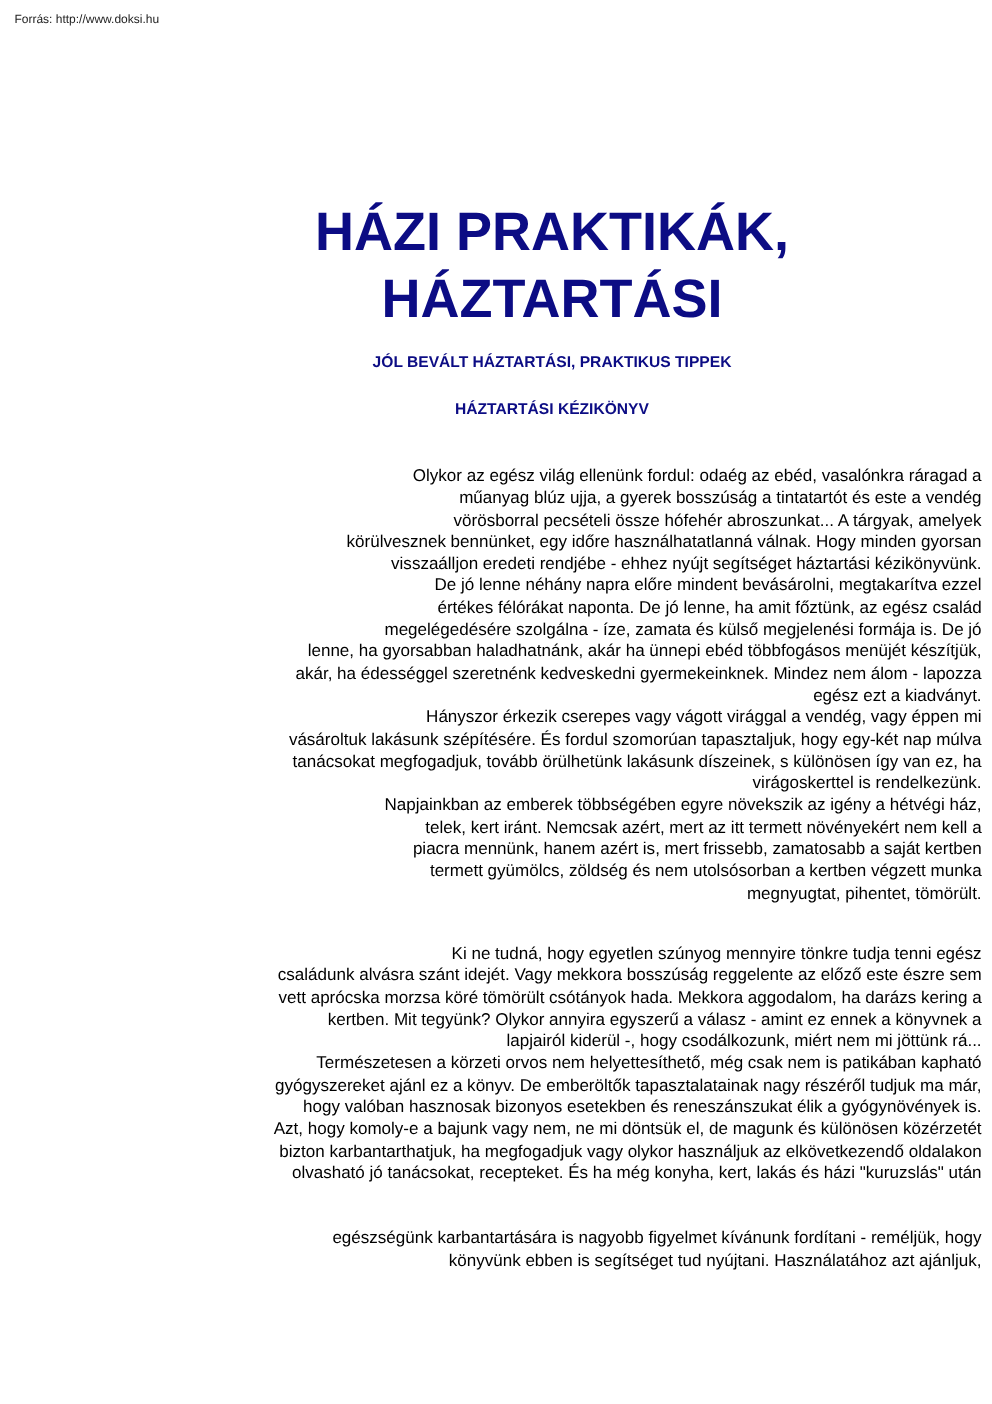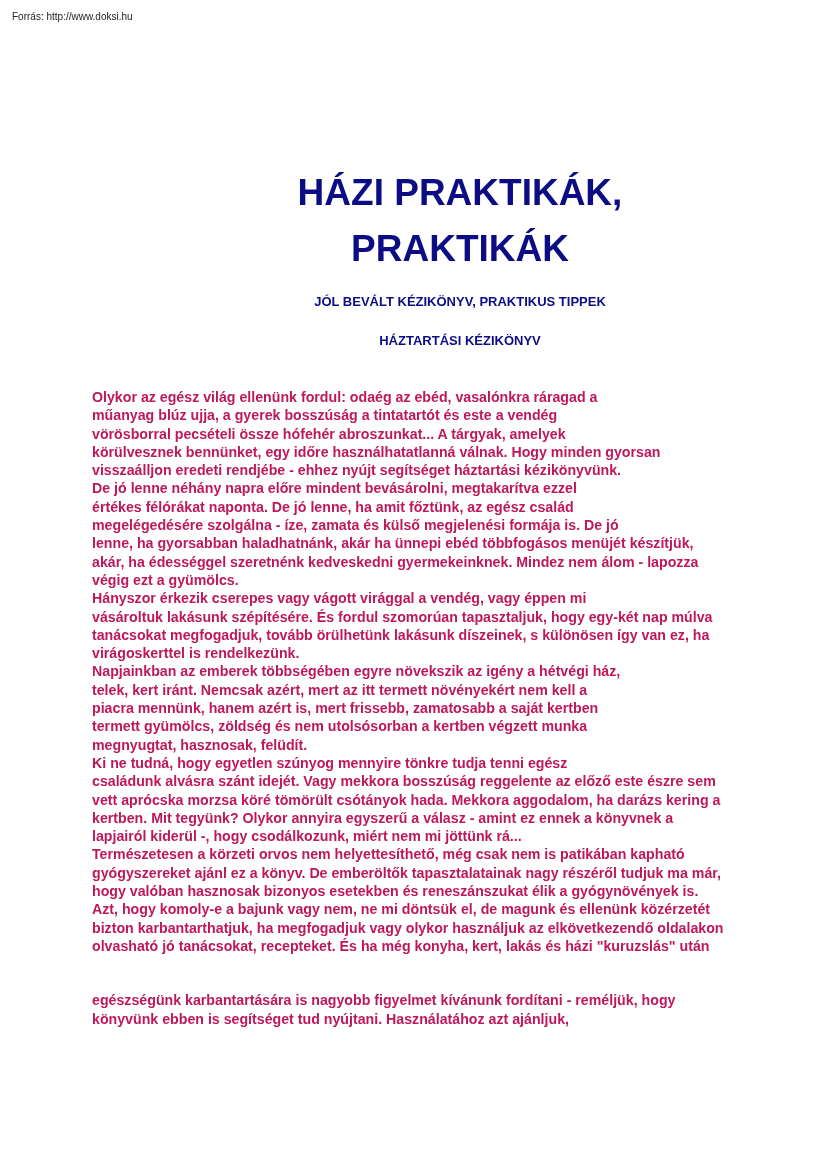--- a/index.html
+++ b/index.html
@@ -25,21 +25,21 @@
     .title-block {
       position: absolute;
       left: 230px;
       top: 165px;
       width: 460px;
       text-align: center;
       color: #0c0c84;
     }
     .title {
       font-weight: bold;
-      font-size: 37px;
+      font-size: 45px;
       line-height: 56px;
       margin: 0;
       letter-spacing: 0px;
     }
     .subtitle {
       position: absolute;
       left: 230px;
       width: 460px;
       text-align: center;
       font-weight: bold;
@@ -47,73 +47,73 @@
       color: #0c0c84;
       margin: 0;
     }
     .subtitle.s1 { top: 294px; }
     .subtitle.s2 { top: 333px; }
     .body-text {
       position: absolute;
       left: 92px;
       top: 388px;
       width: 726px;
-      text-align: left;
-      color: #be185d;
-      font-weight: bold;
+      text-align: right;
+      color: #000000;
+      font-weight: normal;
       font-size: 14.2px;
       line-height: 18.3px;
       font-family: "Liberation Sans", sans-serif;
     }
     .line {
       display: block;
       white-space: nowrap;
       transform-origin: center;
     }
   </style>
 </head>
 <body>
 
 <div class="source">Forrás: http://www.doksi.hu</div>
 
 <div class="title-block">
   <p class="title">HÁZI PRAKTIKÁK,</p>
-  <p class="title">PRAKTIKÁK</p>
+  <p class="title">HÁZTARTÁSI</p>
 </div>
 
-<p class="subtitle s1">JÓL BEVÁLT KÉZIKÖNYV, PRAKTIKUS TIPPEK</p>
+<p class="subtitle s1">JÓL BEVÁLT HÁZTARTÁSI, PRAKTIKUS TIPPEK</p>
 <p class="subtitle s2">HÁZTARTÁSI KÉZIKÖNYV</p>
 
 <div class="body-text">
   <span class="line" style="display: block;">Olykor az egész világ ellenünk fordul: odaég az ebéd, vasalónkra ráragad a</span>
   <span class="line" style="display: block;">műanyag blúz ujja, a gyerek bosszúság a tintatartót és este a vendég</span>
   <span class="line" style="display: block;">vörösborral pecsételi össze hófehér abroszunkat... A tárgyak, amelyek</span>
   <span class="line" style="display: block;">körülvesznek bennünket, egy időre használhatatlanná válnak. Hogy minden gyorsan</span>
   <span class="line" style="display: block;">visszaálljon eredeti rendjébe - ehhez nyújt segítséget háztartási kézikönyvünk.</span>
   <span class="line" style="display: block;">De jó lenne néhány napra előre mindent bevásárolni, megtakarítva ezzel</span>
   <span class="line" style="display: block;">értékes félórákat naponta. De jó lenne, ha amit főztünk, az egész család</span>
   <span class="line" style="display: block;">megelégedésére szolgálna - íze, zamata és külső megjelenési formája is. De jó</span>
   <span class="line" style="display: block;">lenne, ha gyorsabban haladhatnánk, akár ha ünnepi ebéd többfogásos menüjét készítjük,</span>
   <span class="line" style="display: block;">akár, ha édességgel szeretnénk kedveskedni gyermekeinknek. Mindez nem álom - lapozza</span>
-  <span class="line" style="display: block;">végig ezt a gyümölcs.</span>
+  <span class="line" style="display: block;">egész ezt a kiadványt.</span>
   <span class="line" style="display: block;">Hányszor érkezik cserepes vagy vágott virággal a vendég, vagy éppen mi</span>
   <span class="line" style="display: block;">vásároltuk lakásunk szépítésére. És fordul szomorúan tapasztaljuk, hogy egy-két nap múlva</span>
   <span class="line" style="display: block;">tanácsokat megfogadjuk, tovább örülhetünk lakásunk díszeinek, s különösen így van ez, ha</span>
   <span class="line" style="display: block;">virágoskerttel is rendelkezünk.</span>
   <span class="line" style="display: block;">Napjainkban az emberek többségében egyre növekszik az igény a hétvégi ház,</span>
   <span class="line" style="display: block;">telek, kert iránt. Nemcsak azért, mert az itt termett növényekért nem kell a</span>
   <span class="line" style="display: block;">piacra mennünk, hanem azért is, mert frissebb, zamatosabb a saját kertben</span>
   <span class="line" style="display: block;">termett gyümölcs, zöldség és nem utolsósorban a kertben végzett munka</span>
-  <span class="line" style="display: block;">megnyugtat, hasznosak, felüdít.</span>
-  <span class="line" style="display: block;">Ki ne tudná, hogy egyetlen szúnyog mennyire tönkre tudja tenni egész</span>
+  <span class="line" style="display: block;">megnyugtat, pihentet, tömörült.</span>
+  <span class="line" style="display: block; margin-top: 32px;">Ki ne tudná, hogy egyetlen szúnyog mennyire tönkre tudja tenni egész</span>
   <span class="line" style="display: block;">családunk alvásra szánt idejét. Vagy mekkora bosszúság reggelente az előző este észre sem</span>
   <span class="line" style="display: block;">vett aprócska morzsa köré tömörült csótányok hada. Mekkora aggodalom, ha darázs kering a</span>
   <span class="line" style="display: block;">kertben. Mit tegyünk? Olykor annyira egyszerű a válasz - amint ez ennek a könyvnek a</span>
   <span class="line" style="display: block;">lapjairól kiderül -, hogy csodálkozunk, miért nem mi jöttünk rá...</span>
   <span class="line" style="display: block;">Természetesen a körzeti orvos nem helyettesíthető, még csak nem is patikában kapható</span>
   <span class="line" style="display: block;">gyógyszereket ajánl ez a könyv. De emberöltők tapasztalatainak nagy részéről tudjuk ma már,</span>
   <span class="line" style="display: block;">hogy valóban hasznosak bizonyos esetekben és reneszánszukat élik a gyógynövények is.</span>
-  <span class="line" style="display: block;">Azt, hogy komoly-e a bajunk vagy nem, ne mi döntsük el, de magunk és ellenünk közérzetét</span>
+  <span class="line" style="display: block;">Azt, hogy komoly-e a bajunk vagy nem, ne mi döntsük el, de magunk és különösen közérzetét</span>
   <span class="line" style="display: block;">bizton karbantarthatjuk, ha megfogadjuk vagy olykor használjuk az elkövetkezendő oldalakon</span>
   <span class="line" style="display: block;">olvasható jó tanácsokat, recepteket. És ha még konyha, kert, lakás és házi "kuruzslás" után</span>
   <span class="line" style="display: block; margin-top: 36px;">egészségünk karbantartására is nagyobb figyelmet kívánunk fordítani - reméljük, hogy</span>
   <span class="line" style="display: block;">könyvünk ebben is segítséget tud nyújtani. Használatához azt ajánljuk,</span>
 </div>
 
 </body></html>

